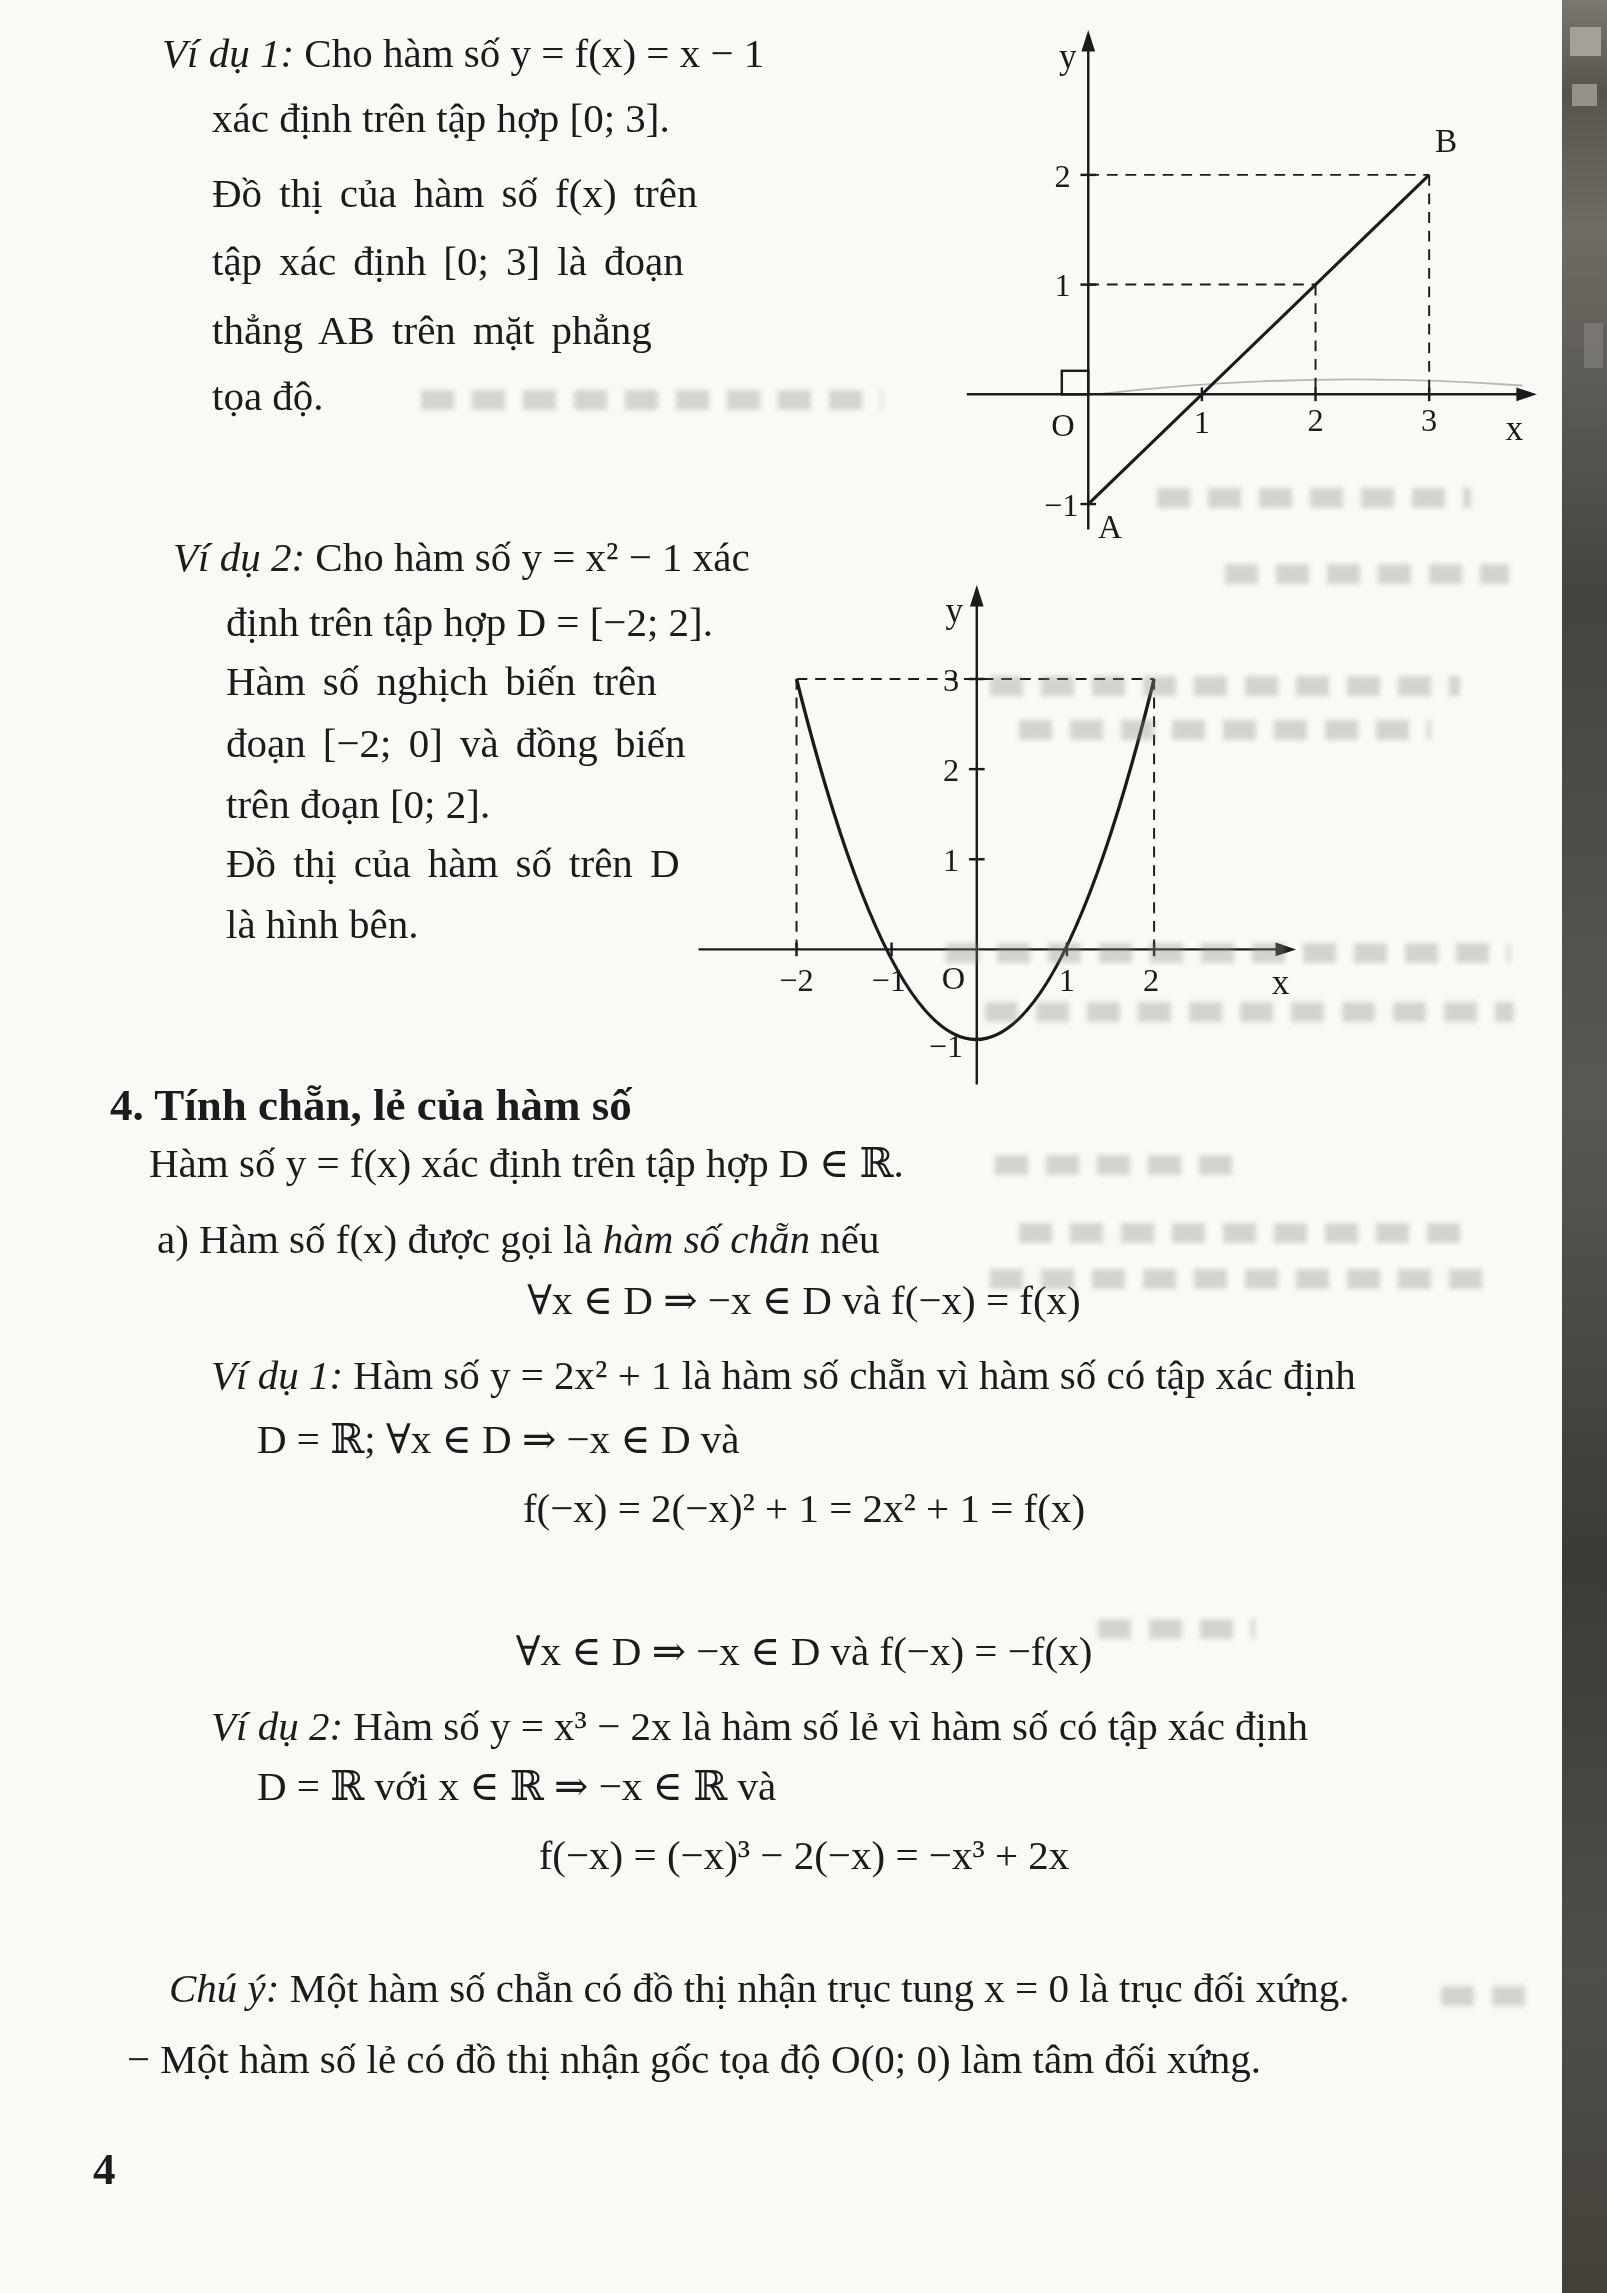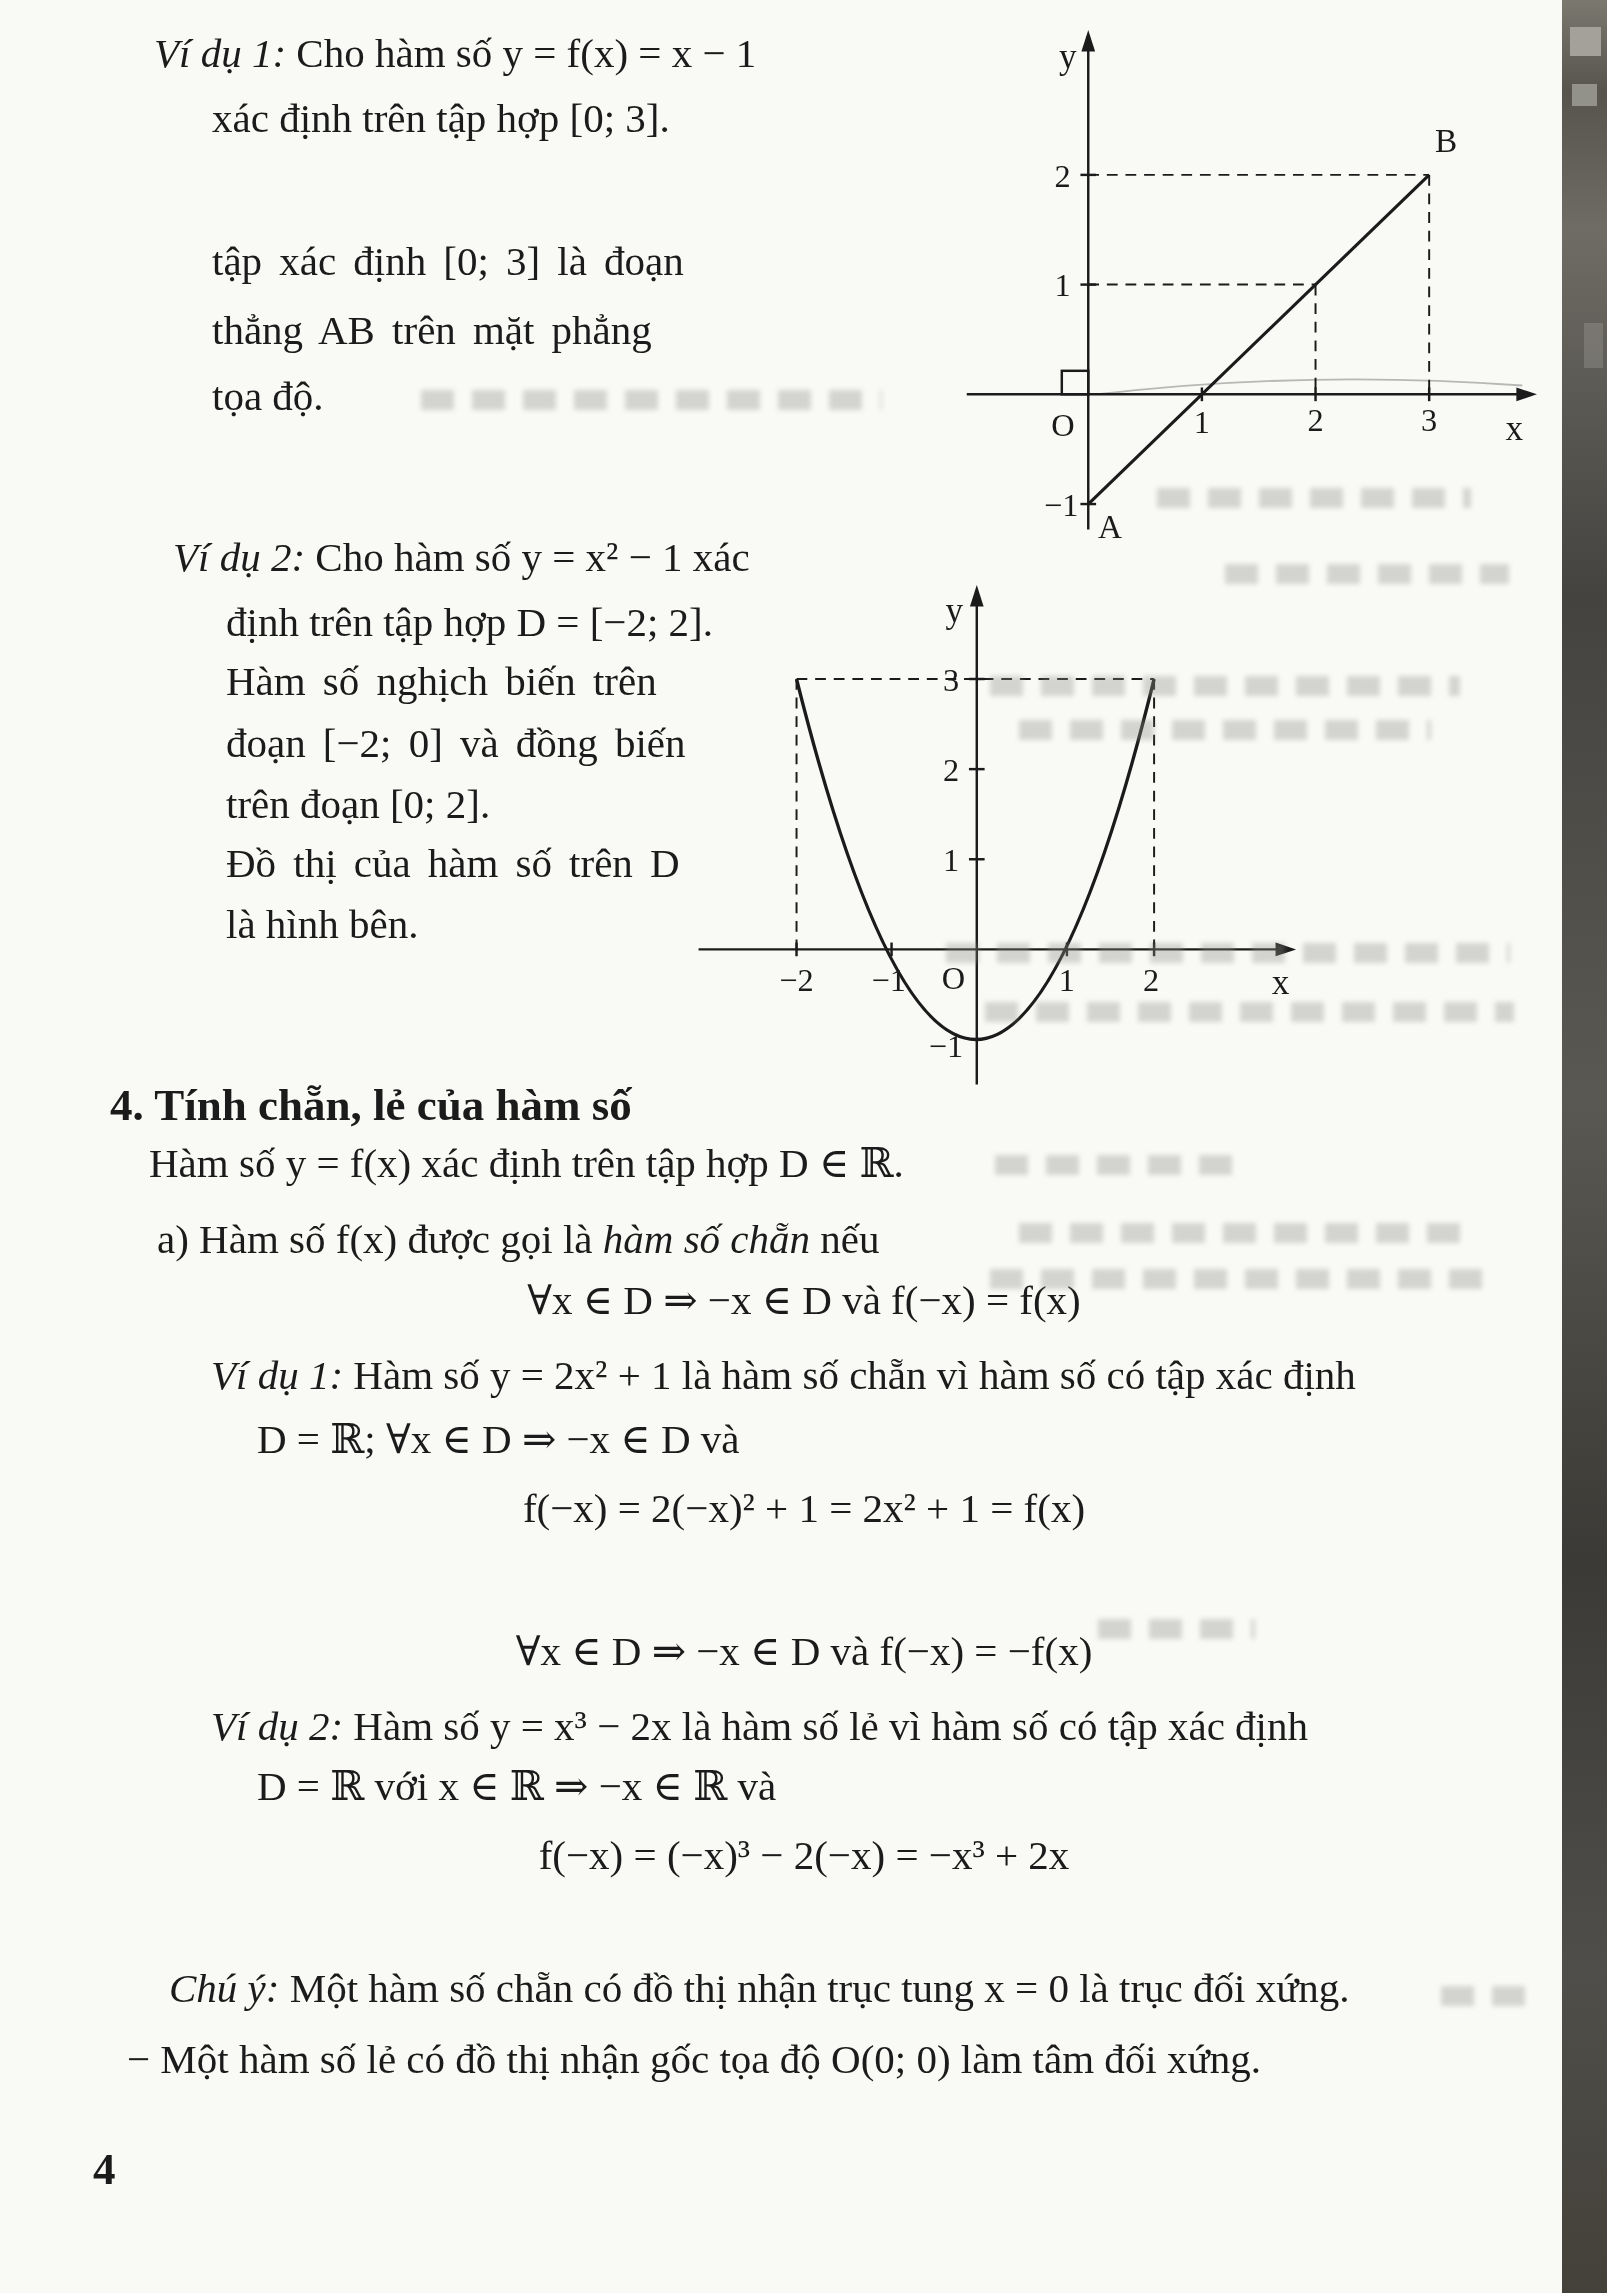--- a/index.html
+++ b/index.html
@@ -44,24 +44,25 @@
     width:45px; height:2294px;
     background:linear-gradient(180deg,#7a786f 0%,#56544c 4%,#6e6c64 10%,#454340 26%,#5a5852 48%,#3c3a36 68%,#504e4a 86%,#434139 100%);
   }
   .strip-patch { position:absolute; background:#a3a19a; }
 </style>
 </head>
 <body>
 
 <div class="page">
 
-  <div class="line" style="left:154px; top:29px;">
+  <div class="line" style="left:162px; top:29px;">
     <span class="it">Ví dụ 1:</span><span> Cho hàm số y = f(x) = x − 1</span>
   </div>
   <div class="line" style="left:212px; top:94px;">xác định trên tập hợp [0; 3].</div>
+  <div class="line just" style="left:212px; top:169px;">Đồ thị của hàm số f(x) trên</div>
   <div class="line just" style="left:212px; top:237px;">tập xác định [0; 3] là đoạn</div>
   <div class="line just" style="left:212px; top:306px;">thẳng AB trên mặt phẳng</div>
   <div class="line" style="left:212px; top:372px;">tọa độ.</div>
 
   <svg style="position:absolute; left:951px; top:24.5px;" width="588" height="529" viewBox="0 0 600 540">
 
     <path d="M 150 377 Q 360 352 583 368" stroke="#666" stroke-width="2" fill="none" opacity="0.45"></path>
 
     <line x1="16" y1="377" x2="586" y2="377" stroke="#1b1b1b" stroke-width="2.5"></line>
     <polygon points="598,377 577,370 577,384" fill="#1b1b1b"></polygon>

